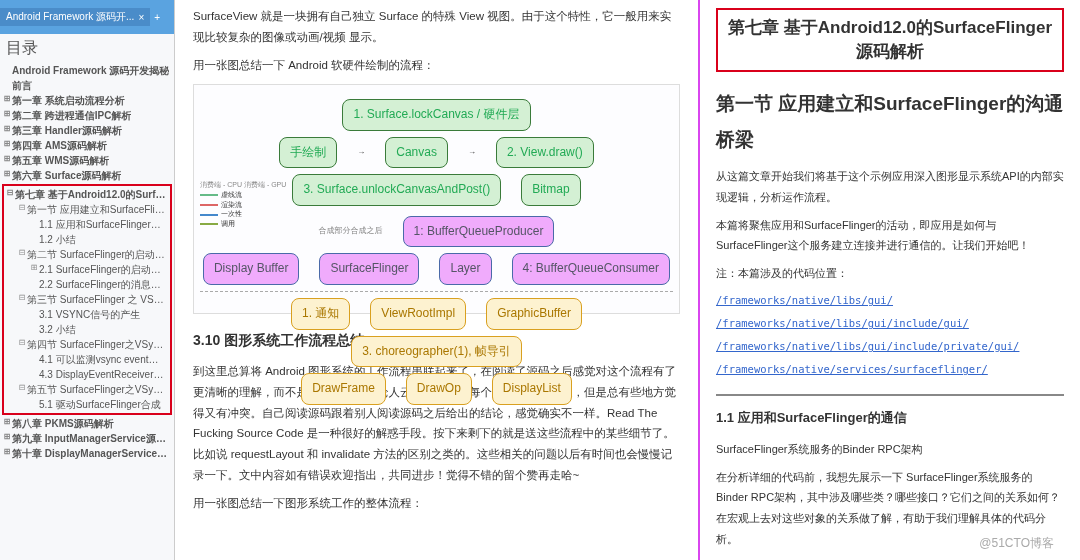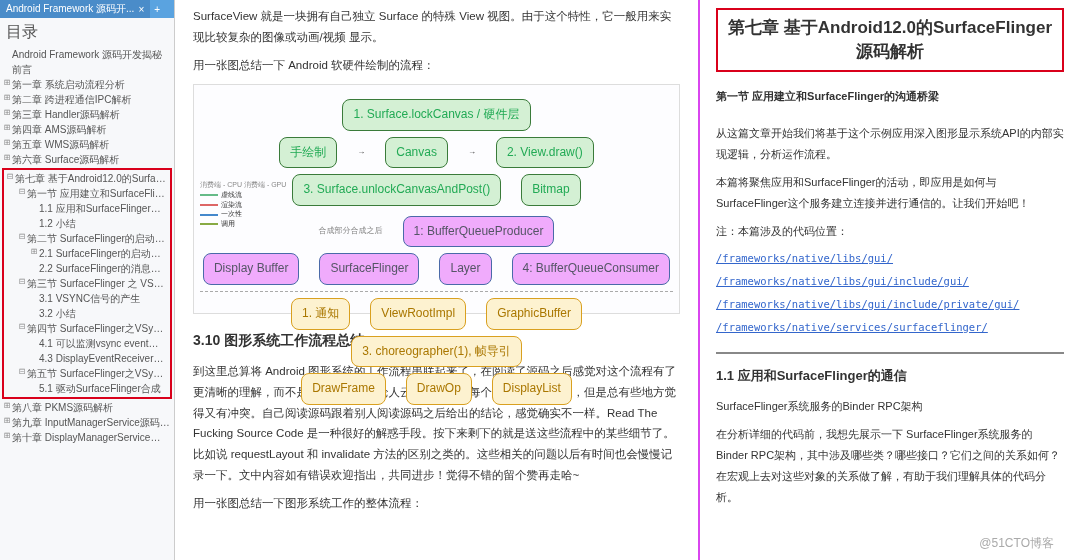--- a/index.html
+++ b/index.html
@@ -1,45 +1,45 @@
 <!DOCTYPE html>
 <html><head>
 <meta charset="utf-8">
 <style>
 * { margin: 0; padding: 0; box-sizing: border-box; }
 body { font-family: "Microsoft YaHei", Arial, sans-serif; font-size: 11px; background: #fff; color: #333; height: 560px; overflow: hidden; }
 .container { display: flex; height: 560px; }
 .sidebar { width: 175px; border-right: 1px solid #ccc; overflow: hidden; background: #f7f8fa; }
-.tab-bar { background: #5aa3e0; color: #fff; display: flex; align-items: center; font-size: 10px; height: 18px; }
+.tab-bar { background: #5aa3e0; color: #fff; display: flex; align-items: center; font-size: 10px; height: 34px; }
 .tab { background: #4a8cc9; padding: 2px 6px; display: flex; align-items: center; gap: 4px; }
 .tab-close { font-size: 10px; }
 .toc-title { font-size: 16px; padding: 4px 6px; font-weight: normal; color: #555; }
 .toc { padding: 0 2px; font-size: 10px; line-height: 1.5; color: #555; }
 .toc-item { display: flex; align-items: flex-start; white-space: nowrap; overflow: hidden; padding: 0 2px; }
 .toc-item .expand { width: 10px; color: #888; font-size: 8px; display: inline-block; text-align: center; flex-shrink: 0; }
 .toc-item .label { overflow: hidden; text-overflow: ellipsis; }
-.lv1 { padding-left: 0; }
+.lv1 { padding-left: 0; font-weight: bold; }
 .lv2 { padding-left: 12px; }
 .lv3 { padding-left: 24px; }
 .red-box { border: 2px solid #d9001b; padding: 1px; margin: 1px 0; }
 .middle { flex: 1; padding: 6px 18px; overflow: hidden; border-right: 2px solid #d946ef; font-size: 11.5px; line-height: 1.8; }
 .middle p { margin-bottom: 8px; }
 .middle h3 { font-size: 14px; font-weight: bold; margin: 12px 0 8px; }
 .diagram { border: 1px solid #ddd; padding: 8px 6px; margin: 8px 0 14px; background: #fdfdff; font-size: 8px; text-align: center; height: 230px; position: relative; }
 .dg-row { display: flex; justify-content: center; gap: 20px; margin: 6px 0; align-items: center; }
 .dg-box { border: 1px solid #3a7b3a; background: #d4f0d4; border-radius: 8px; padding: 4px 10px; font-size: 12px; color: #2a5; }
 .dg-box.blue { border-color: #4a6aa8; background: #f0abfc; color: #556; }
 .dg-box.orange { border-color: #d9a020; background: #fdf2d0; color: #a70; }
 .dg-legend { position: absolute; left: 6px; top: 95px; font-size: 7px; text-align: left; line-height: 1.4; }
 .dg-lg-swatch { display: inline-block; width: 18px; height: 2px; vertical-align: middle; margin-right: 3px; }
 .dashed { border-top: 1px dashed #aaa; margin: 6px 0; }
 .right { width: 380px; padding: 8px 16px; overflow: hidden; font-size: 11.5px; line-height: 1.9; }
 .chapter-box { border: 2px solid #d9001b; padding: 6px 4px; text-align: center; margin-bottom: 14px; }
 .chapter-box h1 { font-size: 17px; font-weight: bold; line-height: 1.4; }
-.right h2 { font-size: 11px; font-weight: bold; margin: 10px 0 17px; }
+.right h2 { font-size: 19px; font-weight: bold; margin: 10px 0 8px; }
 .right h3 { font-size: 13px; font-weight: bold; margin: 14px 0 8px; border-top: 2px solid #888; padding-top: 10px; }
 .right p { margin-bottom: 7px; font-size: 11px; }
 .code-link { color: #3366cc; text-decoration: underline; font-family: monospace; font-size: 10.5px; display: block; margin: 3px 0; }
 .watermark { position: fixed; right: 26px; bottom: 8px; color: #aaa; font-size: 12px; }
 </style>
 </head>
 <body>
 
 <div class="container">
 

